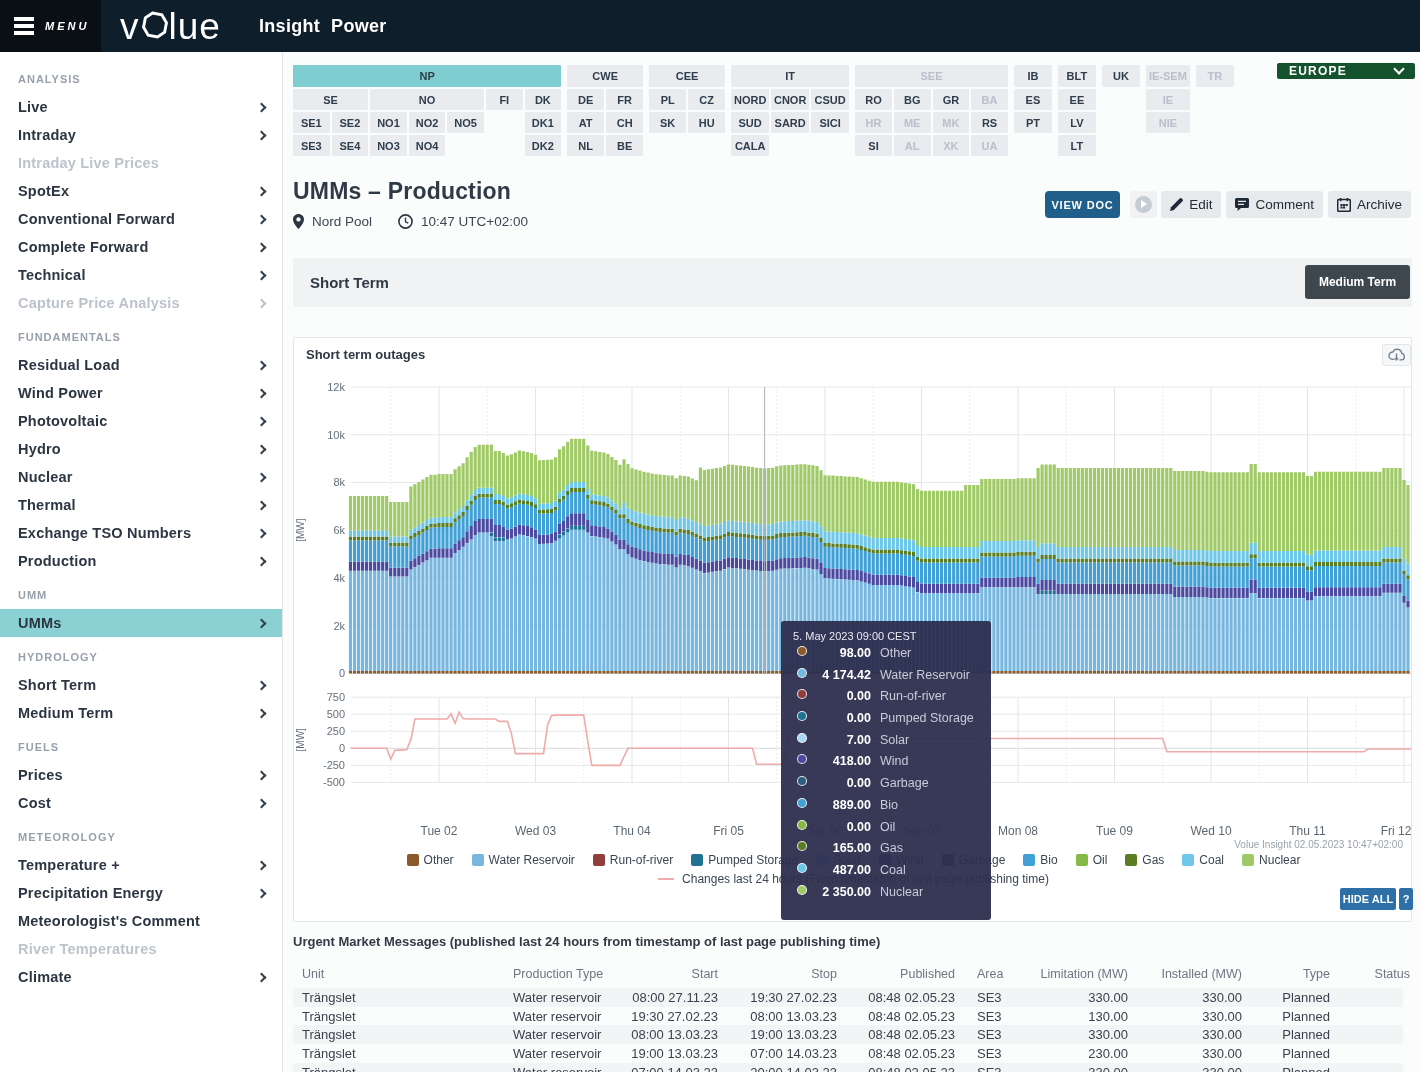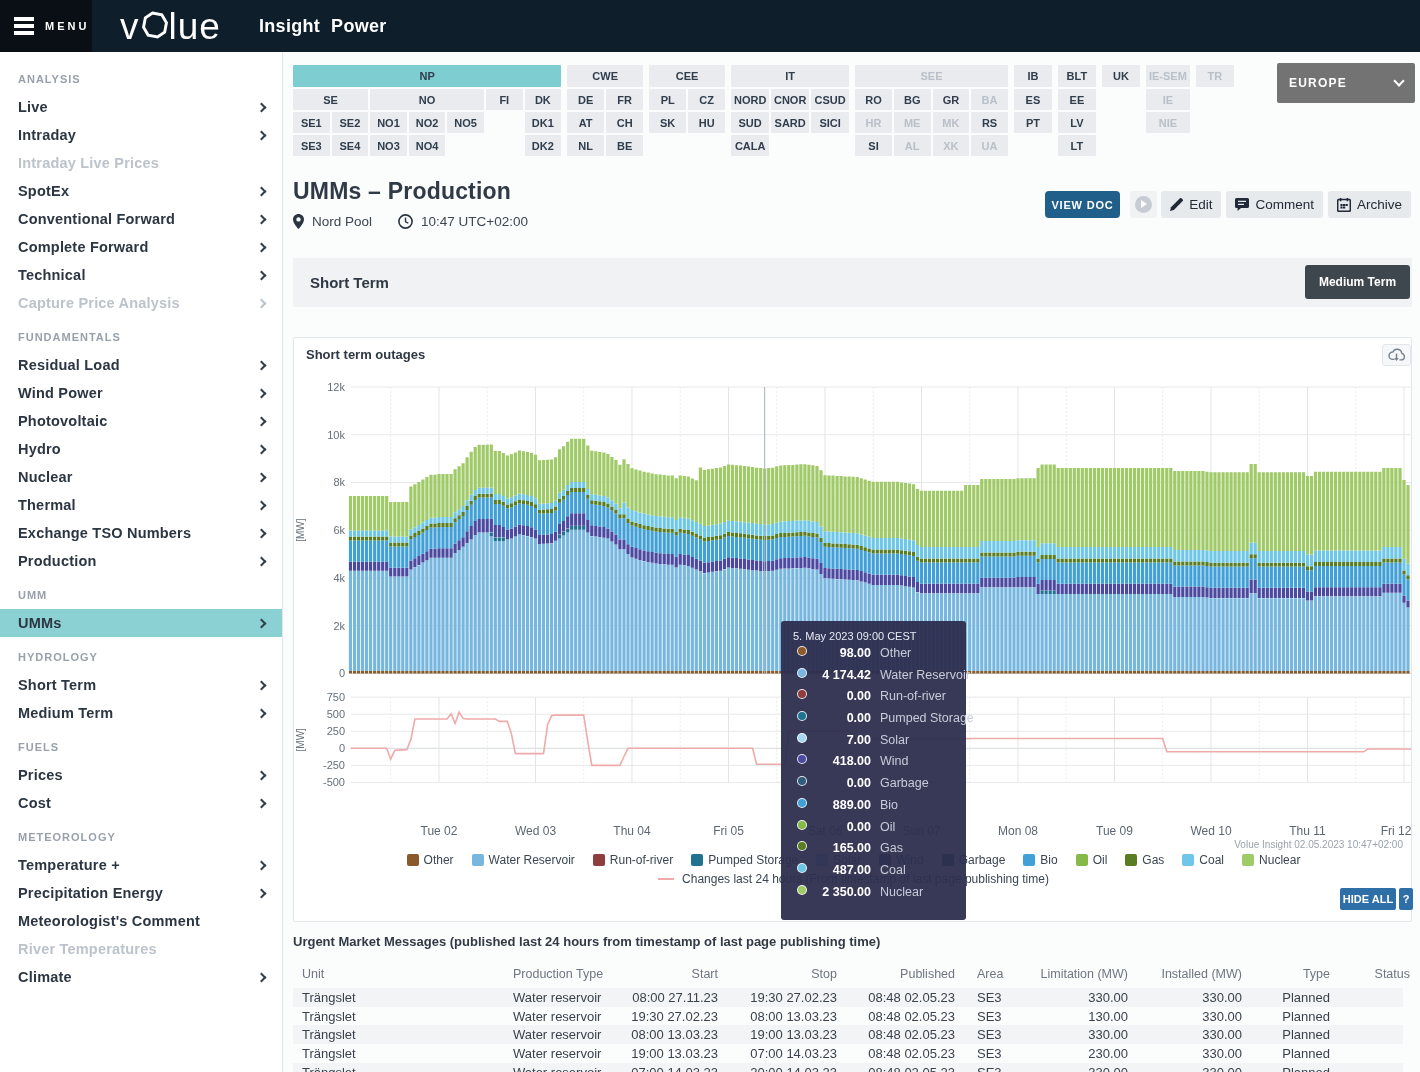--- a/index.html
+++ b/index.html
@@ -2,22 +2,22 @@
 <html><head>
 <meta charset="utf-8">
 <style>
 * { margin:0; padding:0; box-sizing:border-box; }
 html,body { width:1420px; height:1072px; overflow:hidden; }
 body { font-family:"Liberation Sans", sans-serif; background:#fafbfc; color:#2c3642; }
 #app { position:relative; width:1420px; height:1072px; overflow:hidden; background:#fbfcfc; }
 
 
 .topbar { position:absolute; left:0; top:0; width:1420px; height:52px; background:#0e1e2a; }
-.menubox { position:absolute; left:0; top:0; width:92px; height:52px; background:#0a0f15;
-  display:flex; align-items:center; cursor:pointer; }
+.menubox { position:absolute; left:0; top:0; width:101px; height:52px; background:#0a0f15;
+  display:flex; align-items:center; cursor:pointer;font-style:italic; }
 .hamburger { margin-left:14px; width:20px; display:flex; flex-direction:column; gap:3.5px; }
 .hamburger span { display:block; height:3.5px; background:#fff; }
 .menu-label { color:#fff; font-size:11px; font-weight:bold; letter-spacing:3px; margin-left:11px; }
 .brand { position:absolute; left:120px; top:0; height:52px; display:flex; align-items:center; color:#fff; }
 .brand-text { font-size:37px; font-weight:400; letter-spacing:1px; display:flex; align-items:center; line-height:1; }
 .brand-oct { margin:0 1px 2px 2px; }
 .product { position:absolute; left:259px; top:0; height:52px; display:flex; align-items:center; gap:11px;
   color:#fff; font-size:18px; font-weight:bold; letter-spacing:.3px; }
 
 
@@ -40,21 +40,21 @@
 
 
 .regions { position:absolute; left:9px; top:13px; display:flex; gap:6px; }
 .rgroup { display:grid; gap:2px; align-content:start; }
 .rcell { height:21px; background:#e9ebee; border-radius:1px; display:flex; align-items:center;
   justify-content:center; font-size:11px; font-weight:bold; color:#2f3d4d; cursor:pointer; }
 .rcell.hdr { height:22px; }
 .rcell.sel { background:#7ecdd0; }
 .rcell.dis { color:#b9c0c9; cursor:default; }
 .rcell.empty { background:transparent; cursor:default; }
-.europe-btn { position:absolute; left:993px; top:11px; width:138px; height:40px; background:#737373;
+.europe-btn { position:absolute; left:993px; top:11px; width:138px; height:16px; background:#14532d;
   border-radius:2px; color:#fff; font-size:12px; font-weight:bold; letter-spacing:1.2px;
   display:flex; align-items:center; padding:0 12px; cursor:pointer; }
 .europe-btn .lbl { flex:1; }
 .europe-chev { width:8px; height:8px; border-left:2.4px solid #fff; border-bottom:2.4px solid #fff;
   transform:rotate(-45deg); margin-top:-4px; }
 
 
 .page-title { position:absolute; left:9px; top:126px; font-size:23px; font-weight:bold; color:#2f3a46;
   letter-spacing:.2px; }
 .page-meta { position:absolute; left:9px; top:162px; display:flex; align-items:center; gap:8px;
@@ -97,21 +97,21 @@
 .legend-line { width:16px; height:0; border-top:2px solid #EFAAAA; }
 .watermark { position:absolute; right:8px; top:501px; font-size:10px; color:#9aa3ab; }
 .btn-hideall { position:absolute; left:1046px; top:550px; width:56px; height:22px; background:#2d6fa6;
   border-radius:2px; color:#fff; font-size:11px; font-weight:bold; display:flex; align-items:center;
   justify-content:center; cursor:pointer; }
 .btn-help { position:absolute; left:1105px; top:550px; width:14px; height:22px; background:#2d6fa6;
   border-radius:2px; color:#fff; font-size:11px; font-weight:bold; display:flex; align-items:center;
   justify-content:center; cursor:pointer; }
 
 
-.tooltip { position:absolute; left:487px; top:283px; width:185px; height:299px;
+.tooltip { position:absolute; left:487px; top:283px; width:210px; height:299px;
   background:rgba(44,46,78,0.95); border-radius:3px; padding:9px 0 0 12px; color:#fff; z-index:5;
   pointer-events:none; }
 .tooltip-title { font-size:11px; color:#e8eaf2; margin-bottom:4px; }
 .tt-row { display:flex; align-items:flex-start; height:21.7px; }
 .tt-ic { width:10px; height:10px; border-radius:50%; border:1.5px solid rgba(255,255,255,.85);
   margin-left:4px; flex:0 0 auto; }
 .tt-val { width:64px; text-align:right; font-size:12.5px; font-weight:bold; color:#fff; flex:0 0 auto; }
 .tt-lbl { margin-left:9px; font-size:12.5px; color:#c8ccd9; white-space:nowrap; }
 
 

